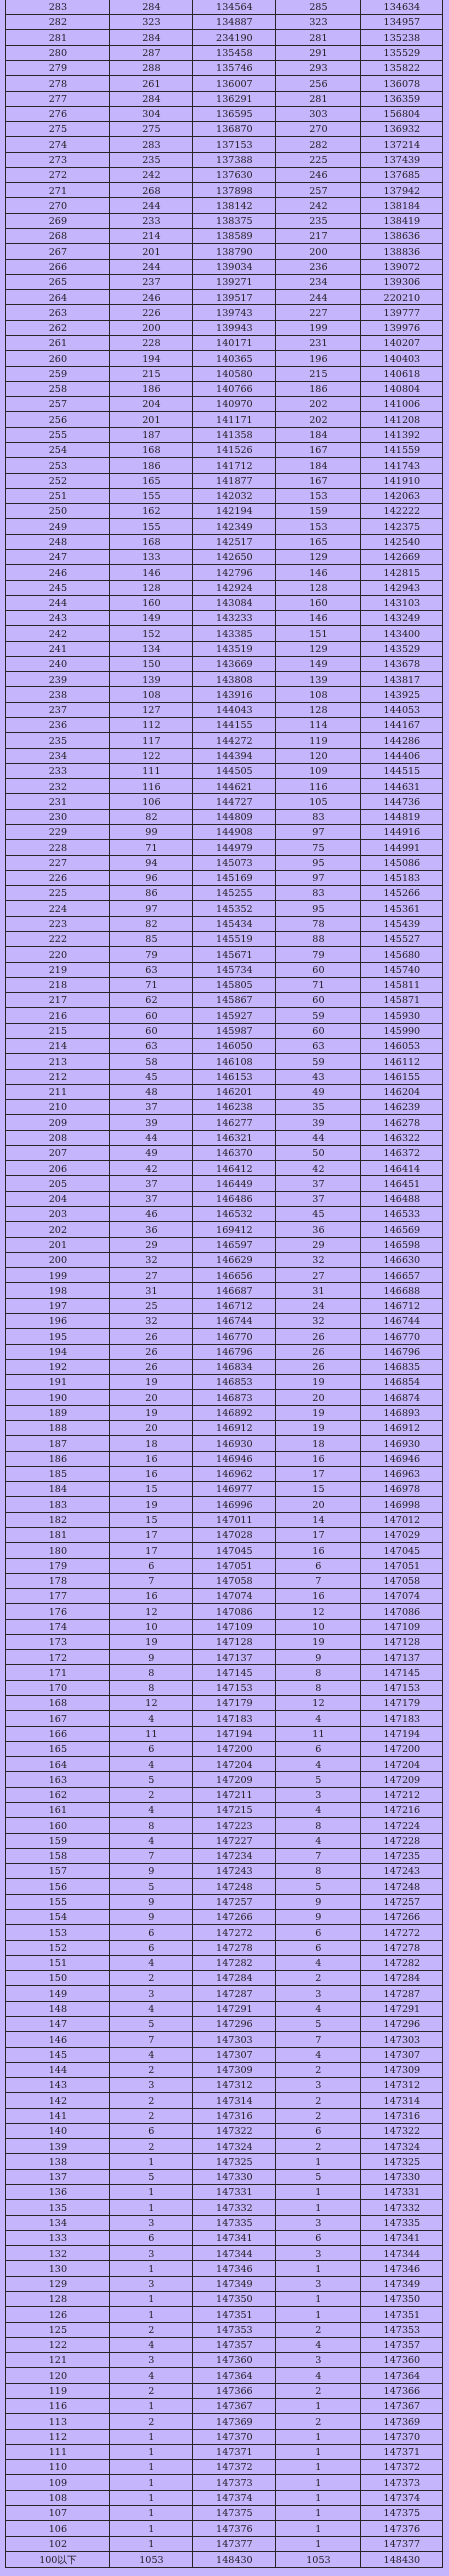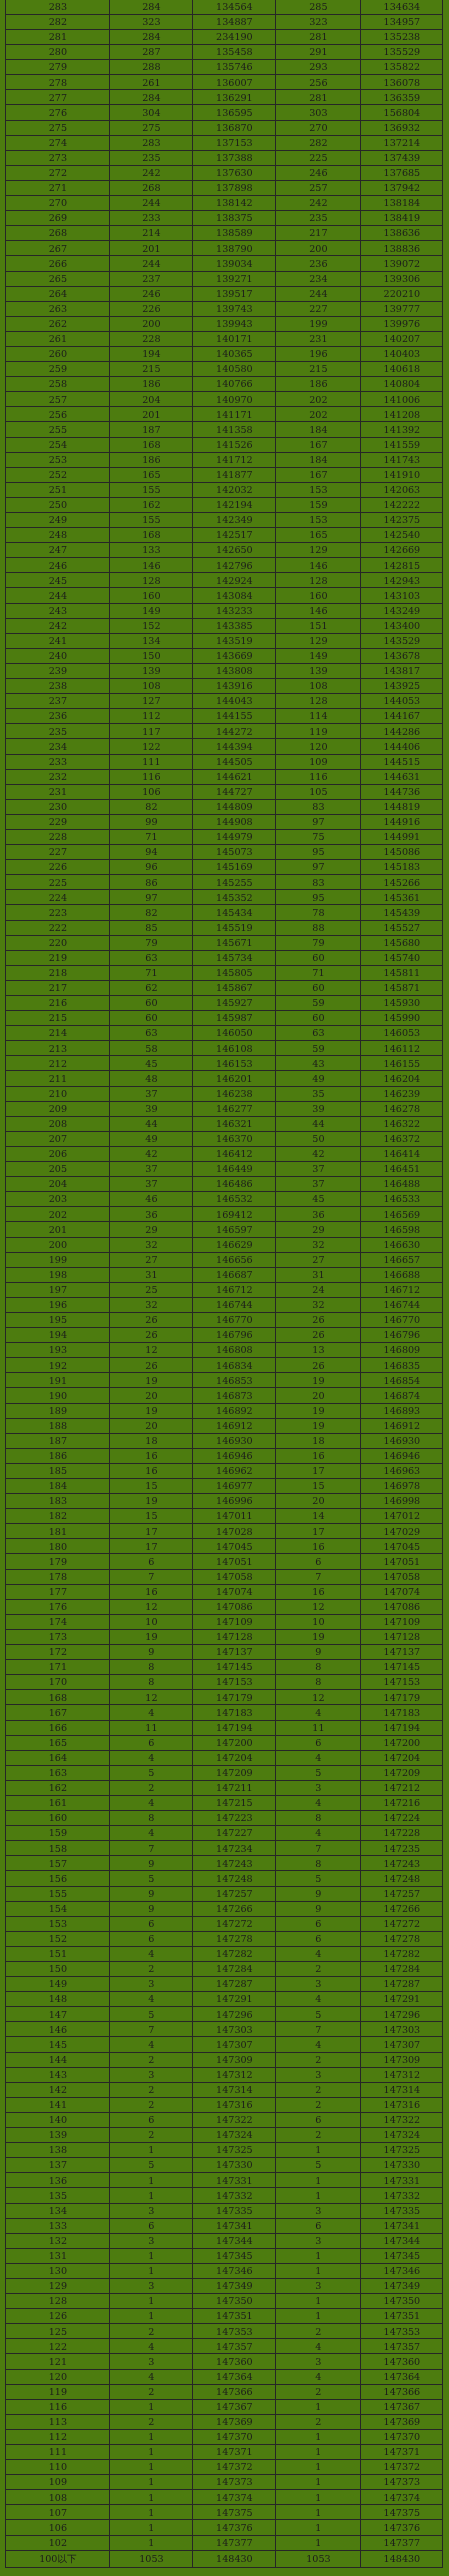--- a/index.html
+++ b/index.html
@@ -4,21 +4,21 @@
 <style>
   html, body {
     margin: 0;
     padding: 0;
     background: #ffffff;
   }
   .canvas {
     position: relative;
     width: 450px;
     height: 2576px;
-    background: #4d7c0f;
+    background: #c4b5fd;
     overflow: hidden;
   }
   table.score-table {
     position: absolute;
     left: 5.4px;
     top: -1.2px;
     width: 437px;
     height: 2569px;
     border-collapse: collapse;
     table-layout: fixed;
@@ -668,27 +668,20 @@
           <td>146770</td>
         </tr>
         <tr>
           <td>194</td>
           <td>26</td>
           <td>146796</td>
           <td>26</td>
           <td>146796</td>
         </tr>
         <tr>
-          <td>193</td>
-          <td>12</td>
-          <td>146808</td>
-          <td>13</td>
-          <td>146809</td>
-        </tr>
-        <tr>
           <td>192</td>
           <td>26</td>
           <td>146834</td>
           <td>26</td>
           <td>146835</td>
         </tr>
         <tr>
           <td>191</td>
           <td>19</td>
           <td>146853</td>
@@ -1086,27 +1079,20 @@
           <td>147341</td>
           <td>6</td>
           <td>147341</td>
         </tr>
         <tr>
           <td>132</td>
           <td>3</td>
           <td>147344</td>
           <td>3</td>
           <td>147344</td>
-        </tr>
-        <tr>
-          <td>131</td>
-          <td>1</td>
-          <td>147345</td>
-          <td>1</td>
-          <td>147345</td>
         </tr>
         <tr>
           <td>130</td>
           <td>1</td>
           <td>147346</td>
           <td>1</td>
           <td>147346</td>
         </tr>
         <tr>
           <td>129</td>

